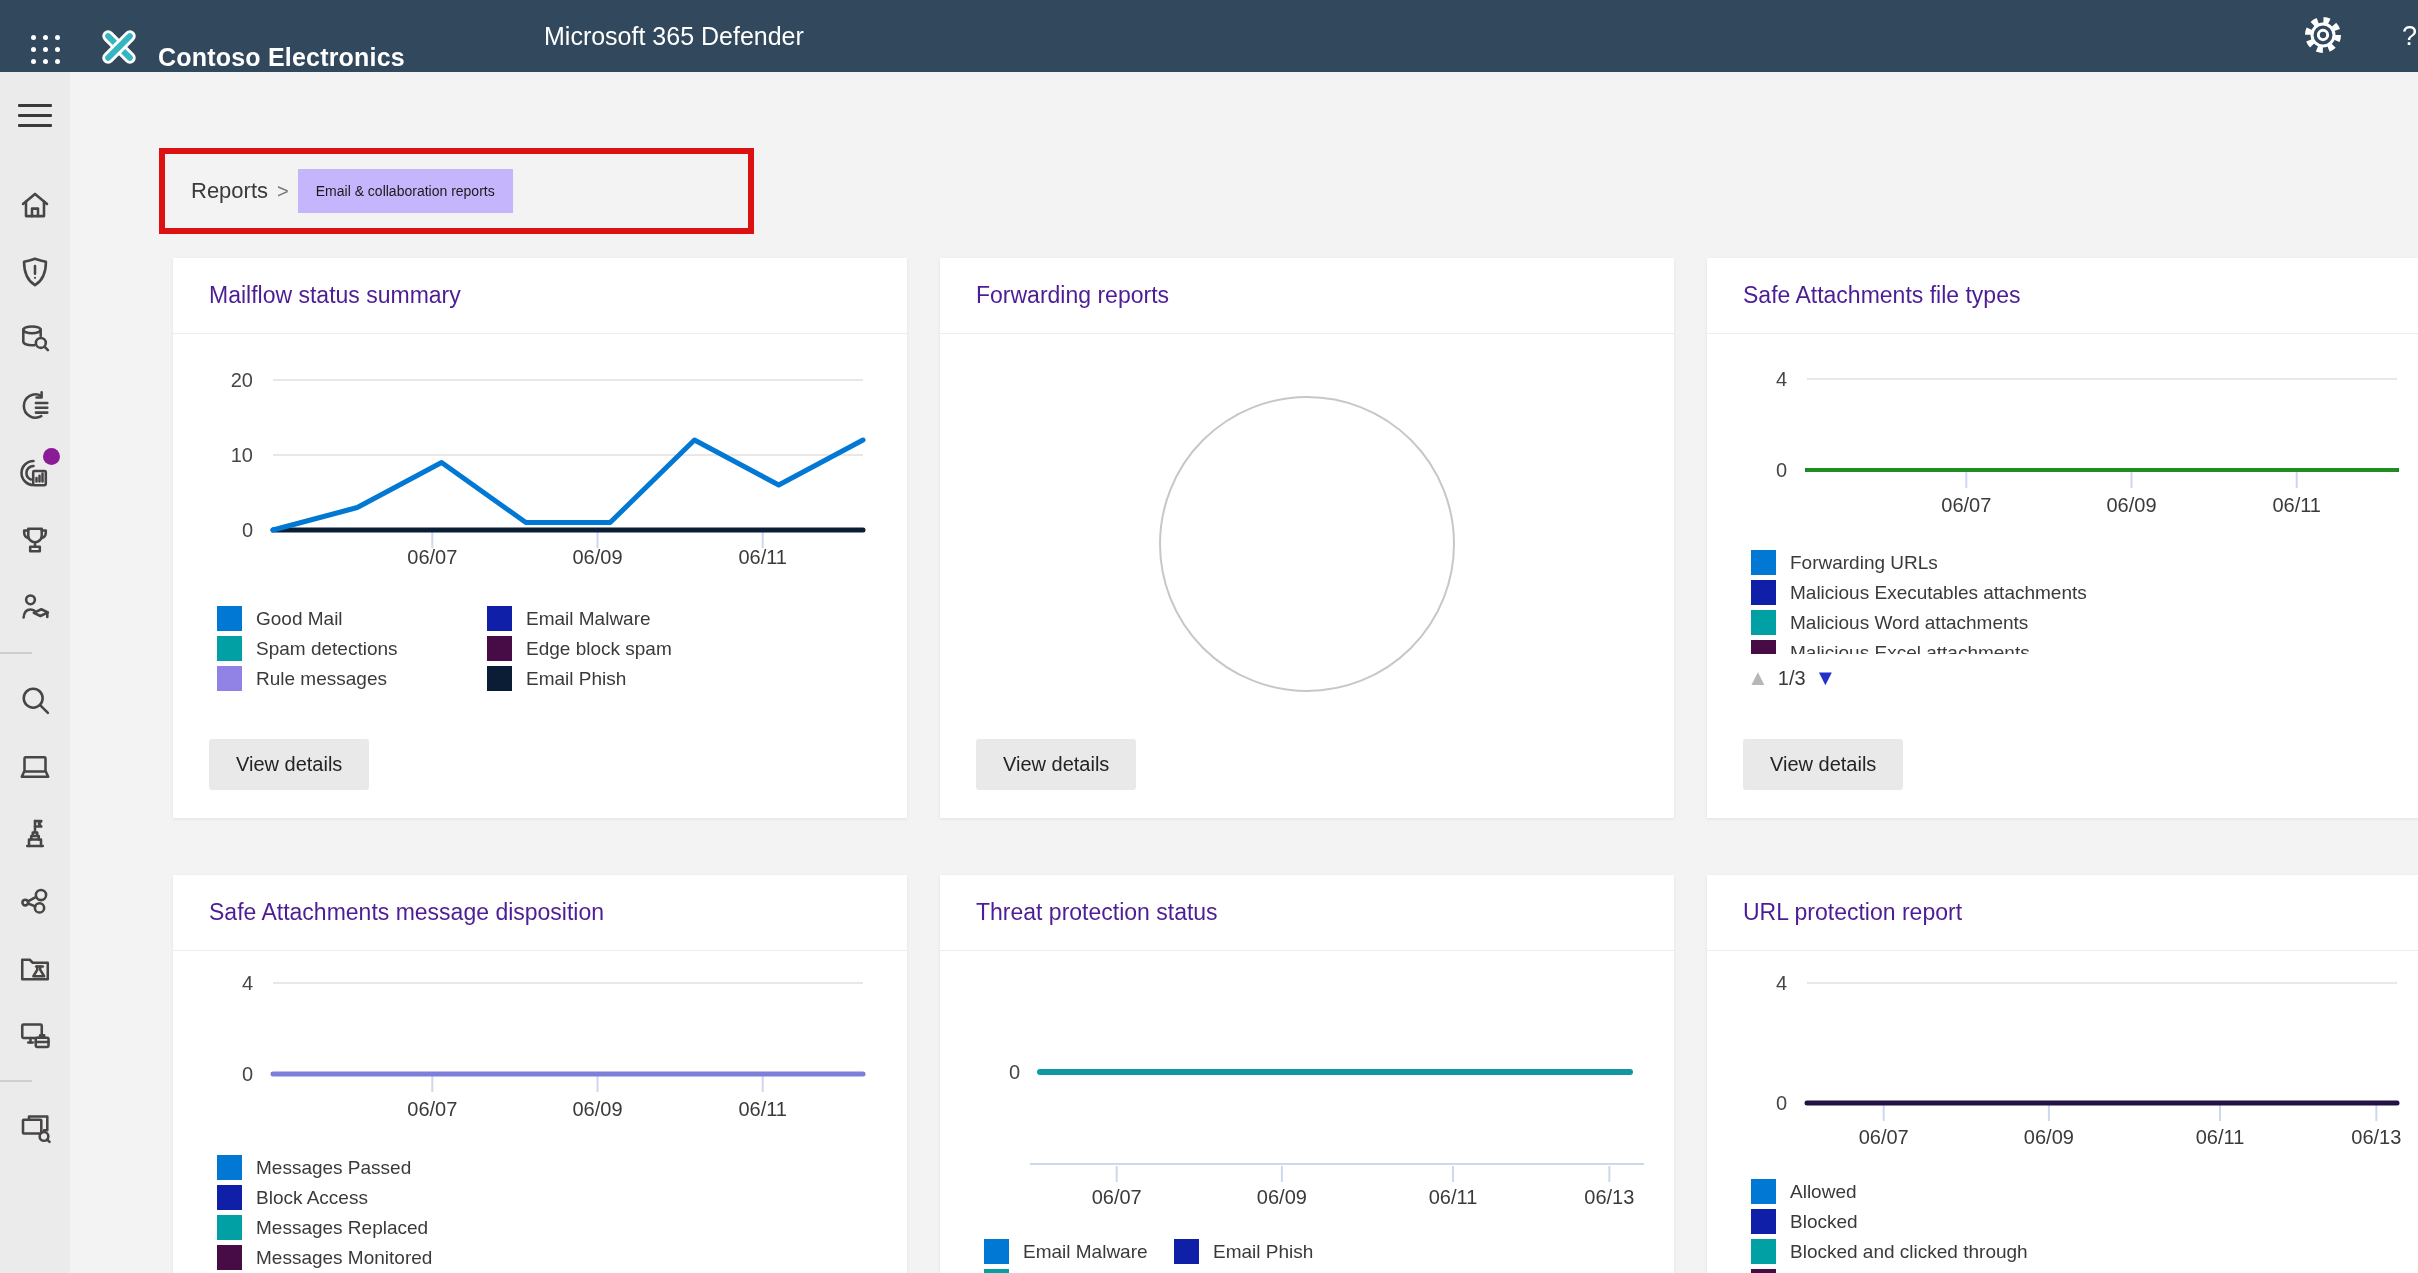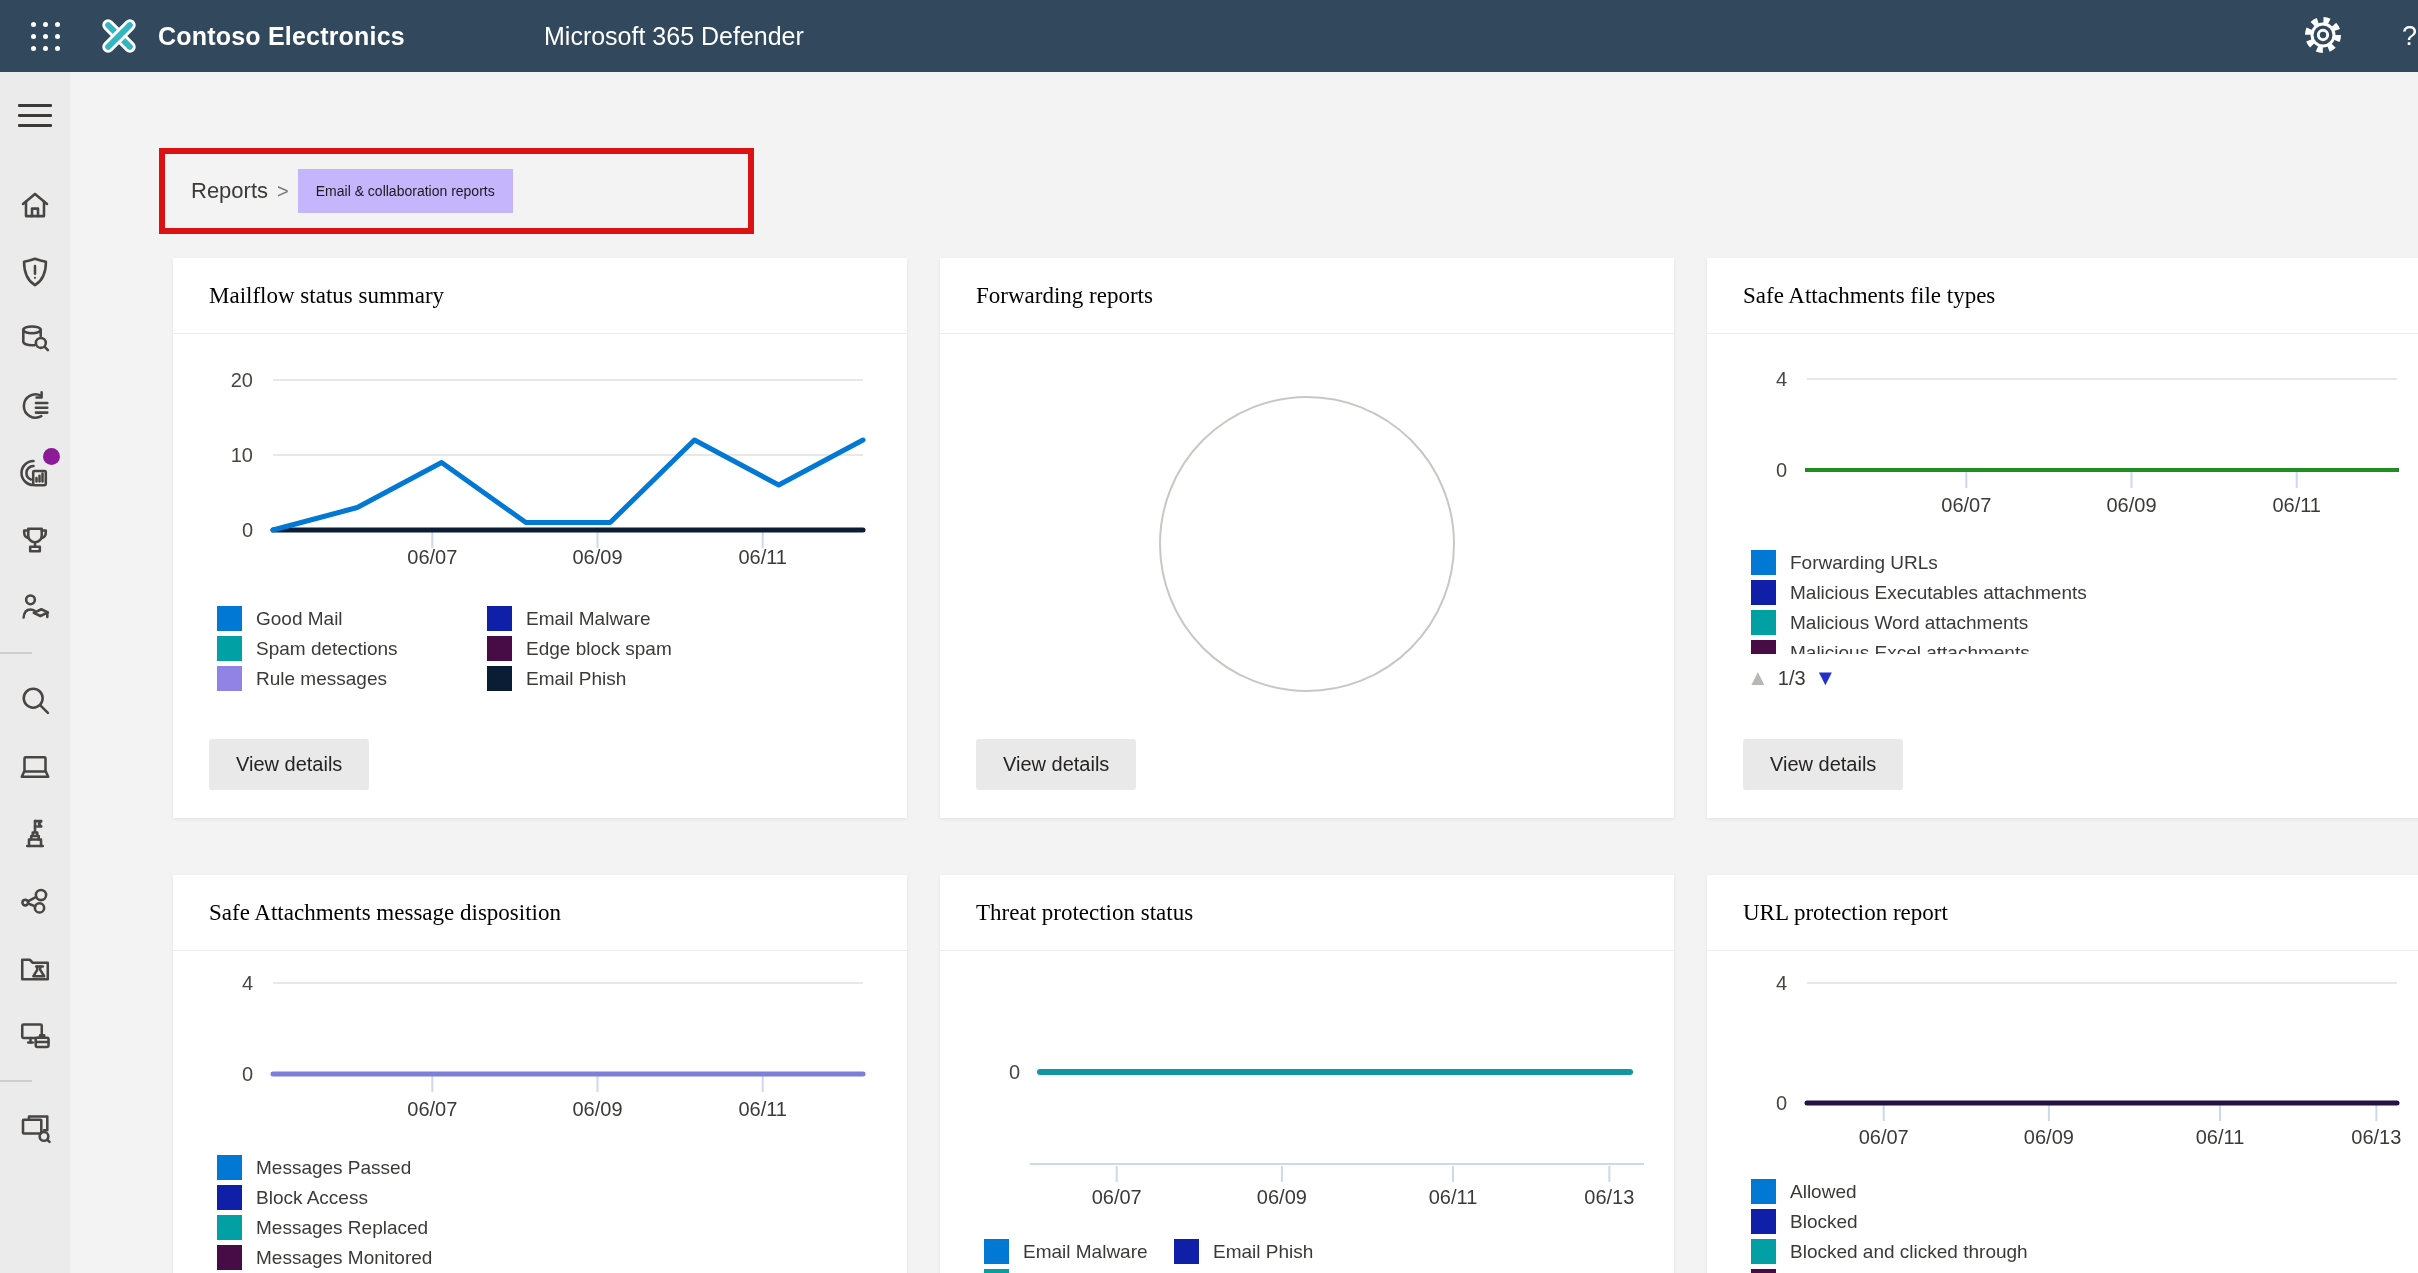--- a/index.html
+++ b/index.html
@@ -3,21 +3,21 @@
 <meta charset="utf-8">
 <style>
   html,body{margin:0;padding:0;}
   body{
     width:2418px;height:1273px;overflow:hidden;position:relative;
     background:#f3f3f3;
     font-family:"Liberation Sans","DejaVu Sans",sans-serif;
     -webkit-font-smoothing:antialiased;
   }
   
-  .topbar{position:absolute;left:0;top:0;width:2418px;height:72px;background:#32485c;display:flex;align-items:center;z-index:30;}
+  .topbar{position:absolute;left:0;top:0;width:2418px;height:72px;background:#32485c;display:flex;align-items:flex-end;z-index:30;}
   .waffle{margin-left:22px;width:46px;height:46px;border:none;background:transparent;display:flex;align-items:center;justify-content:center;cursor:pointer;}
   .waffle .dots{display:grid;grid-template-columns:repeat(3,5px);grid-auto-rows:5px;gap:7px;}
   .waffle .dots i{width:5px;height:5px;background:#fff;border-radius:50%;}
   .logo{margin-left:26px;width:50px;height:50px;flex:none;}
   .brand{margin-left:14px;color:#fff;font-size:25px;font-weight:600;letter-spacing:.2px;white-space:nowrap;}
   .product{position:absolute;left:544px;top:0;height:72px;display:flex;align-items:center;color:#fff;font-size:25px;font-weight:400;white-space:nowrap;}
   .gearbtn{position:absolute;left:2300px;top:13px;width:46px;height:46px;background:transparent;border:none;cursor:pointer;padding:0;}
   .helpbtn{position:absolute;left:2396px;top:0;height:72px;display:flex;align-items:center;color:#fff;font-size:27px;background:transparent;border:none;cursor:pointer;}
   
   .sidebar{position:absolute;left:0;top:72px;width:70px;bottom:0;background:#ebebeb;z-index:20;display:flex;flex-direction:column;align-items:center;}
@@ -30,21 +30,21 @@
   
   .main{position:absolute;left:70px;top:72px;right:0;bottom:0;overflow:hidden;background:#f3f3f3;}
   
   .bc-box{position:absolute;left:89px;top:76px;min-width:595px;box-sizing:border-box;border:6px solid #dc1212;display:inline-flex;align-items:center;padding:15px 26px;gap:9px;}
   .bc-parent{font-size:22px;color:#3b3a39;}
   .bc-sep{font-size:20px;color:#7a7876;}
   .bc-current{background:#c4b5fd;padding:14px 18px;font-size:14px;color:#1b1a19;text-underline-offset:4px;white-space:nowrap;}
   
   .grid{position:absolute;left:103px;top:186px;display:grid;grid-template-columns:repeat(3,734px);grid-template-rows:560px 560px;gap:57px 33px;}
   .card{position:relative;background:#fff;box-shadow:0 1px 3px rgba(0,0,0,.08);overflow:hidden;}
-  .card-title{margin:0;height:76px;box-sizing:border-box;padding:0 36px;display:flex;align-items:center;font-size:23px;font-weight:400;color:#000000;border-bottom:1px solid #ededed;font-family:Liberation Serif, serif;}
+  .card-title{margin:0;height:76px;box-sizing:border-box;padding:0 36px;display:flex;align-items:center;font-size:23px;font-weight:400;color:#4c1d95;border-bottom:1px solid #ededed;}
   .chart{line-height:0;}
   .legend{display:grid;grid-template-columns:1fr;row-gap:5px;padding-left:44px;}
   .legend.two{grid-template-columns:var(--c1,270px) 1fr;}
   .legend .li{display:flex;align-items:center;height:25px;}
   .legend .sw{width:25px;height:25px;margin-right:14px;flex:none;}
   .legend .lt{font-size:19px;color:#3b3a39;white-space:nowrap;}
   .legend-clip{height:104px;overflow:hidden;}
   .pager{display:flex;align-items:center;gap:9px;padding-left:40px;margin-top:11px;font-size:20px;color:#3b3a39;}
   .pager .up{color:#b9b7b5;font-size:22px;cursor:pointer;}
   .pager .dn{color:#2330c8;font-size:22px;cursor:pointer;}

